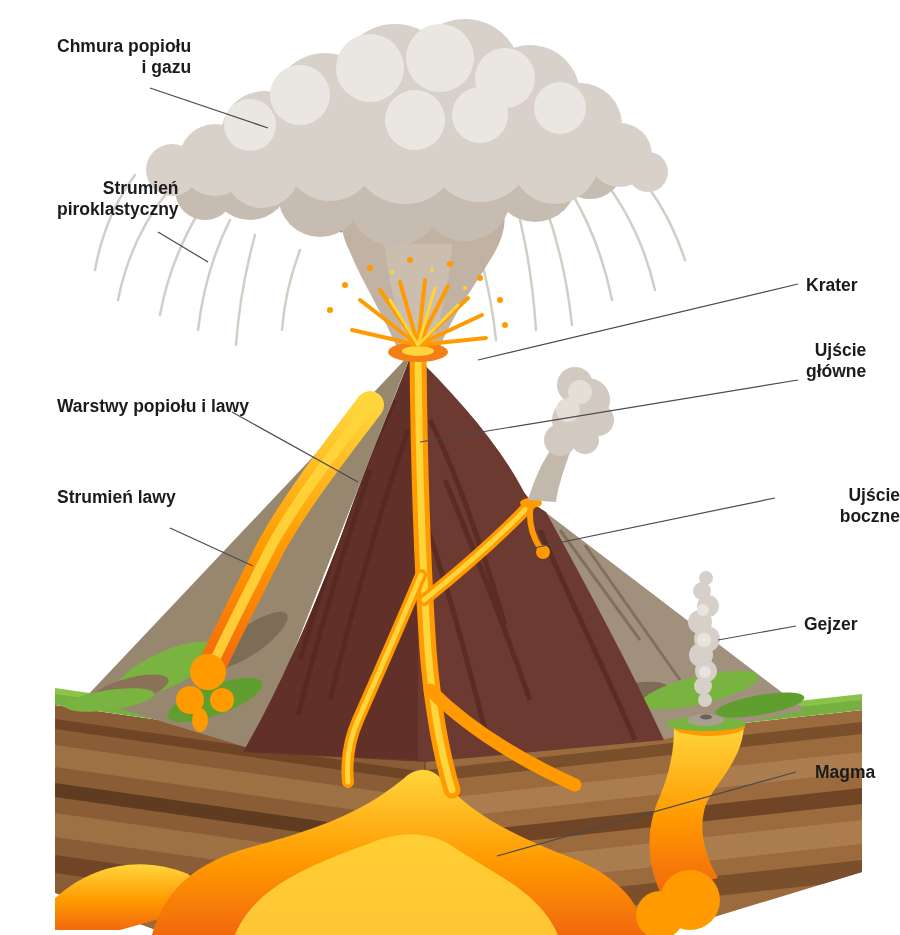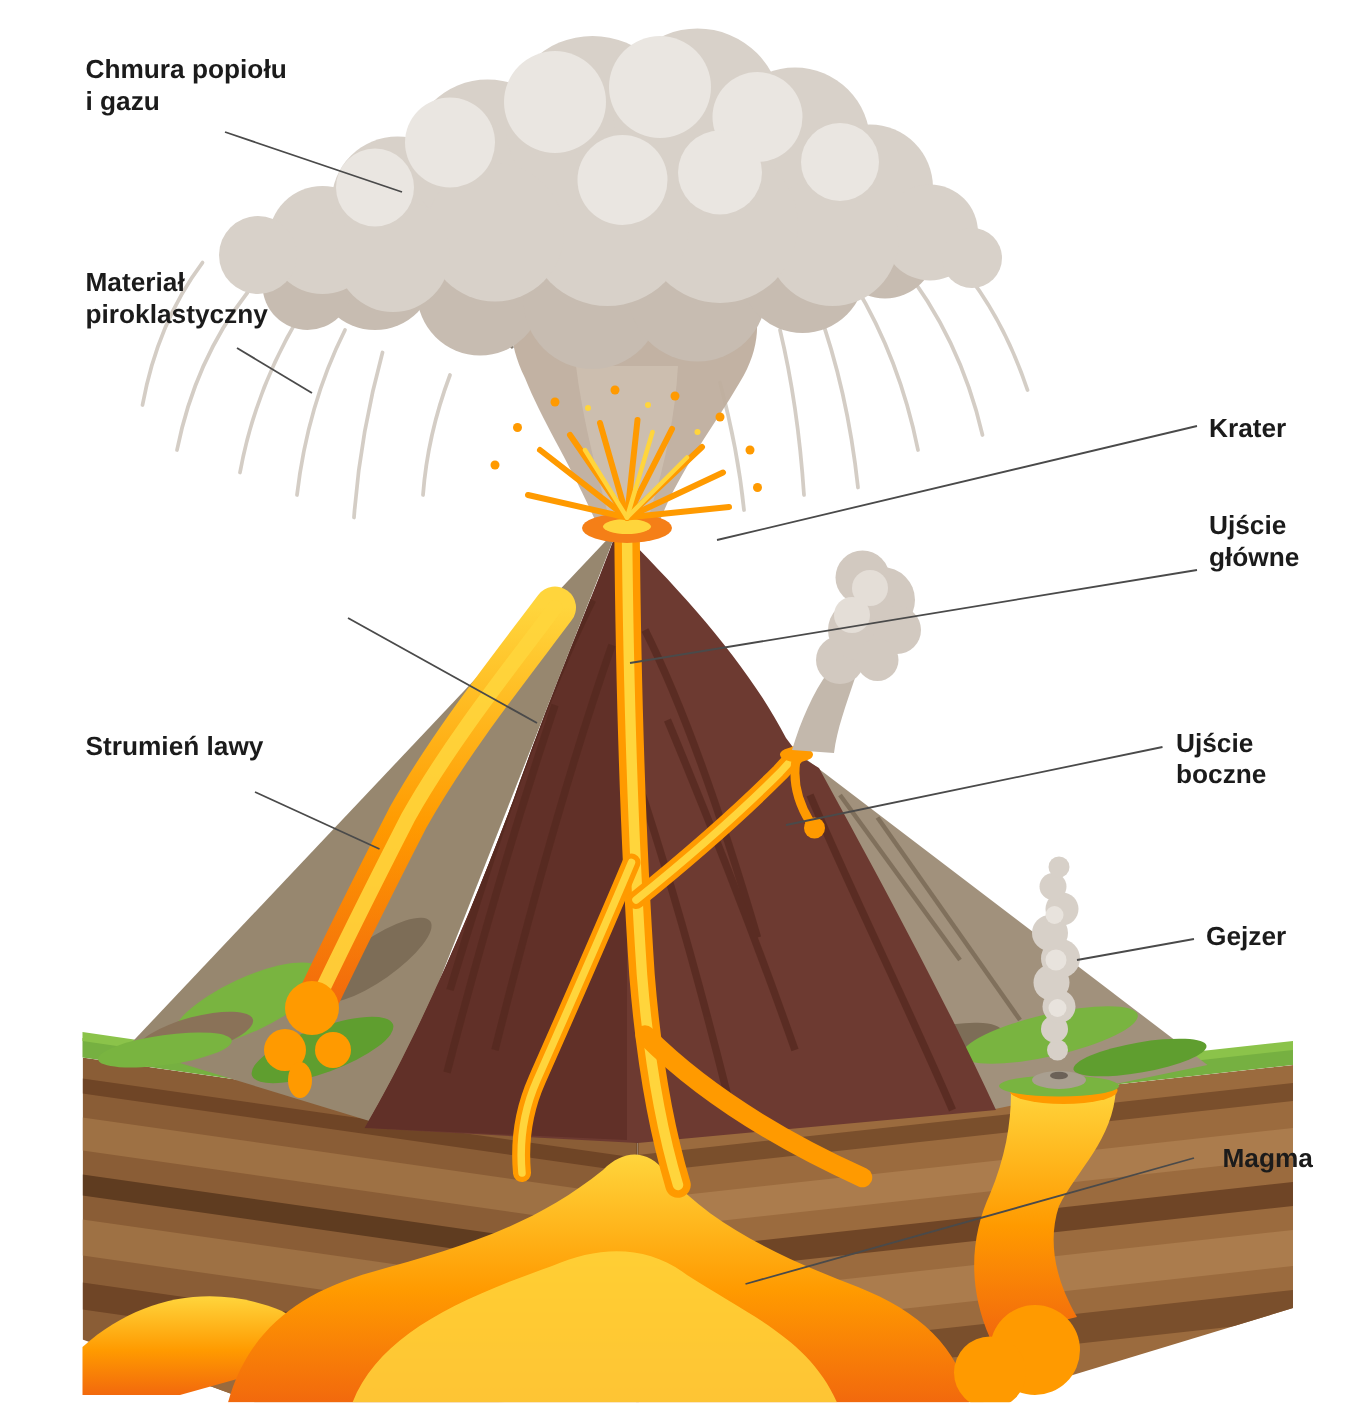--- a/index.html
+++ b/index.html
@@ -1,17 +1,17 @@
 <!DOCTYPE html>
 <html><head>
 <meta charset="utf-8">
 <style>
   html,body{margin:0;padding:0;background:#fff;}
   #stage{position:relative;width:900px;height:935px;background:#ffffff;overflow:hidden;
-         font-family:"Liberation Sans", sans-serif;}
+         font-family:"Liberation Sans", sans-serif;text-align:right;}
   #art{position:absolute;left:0;top:0;}
   .lbl{position:absolute;font-size:17.5px;font-weight:bold;color:#1b1b1b;
        line-height:1.22;white-space:pre-line;z-index:5;}
 </style>
 </head>
 <body>
 
 <div id="stage">
 
 <svg id="art" width="900" height="935" viewBox="0 0 900 935">
@@ -272,22 +272,23 @@
     <line x1="798" y1="284" x2="478" y2="360"></line>
     <line x1="798" y1="380" x2="420" y2="442"></line>
     <line x1="775" y1="498" x2="524" y2="550"></line>
     <line x1="796" y1="626" x2="718" y2="640"></line>
     <line x1="796" y1="772" x2="497" y2="856"></line>
   </g>
 </svg>
 
 <div class="lbl" style="left:57px;top:36px">Chmura popiołu
 i gazu</div>
-<div class="lbl" style="left:57px;top:178px">Materiał
+<div class="lbl" style="left:57px;top:178px">Strumień
 piroklastyczny</div>
+<div class="lbl" style="left:57px;top:396px">Warstwy popiołu i lawy</div>
 <div class="lbl" style="left:57px;top:487px">Strumień lawy</div>
 <div class="lbl" style="left:806px;top:275px">Krater</div>
 <div class="lbl" style="left:806px;top:340px">Ujście
 główne</div>
 <div class="lbl" style="left:784px;top:485px">Ujście boczne</div>
 <div class="lbl" style="left:804px;top:614px">Gejzer</div>
 <div class="lbl" style="left:815px;top:762px">Magma</div>
 
 </div>
 

